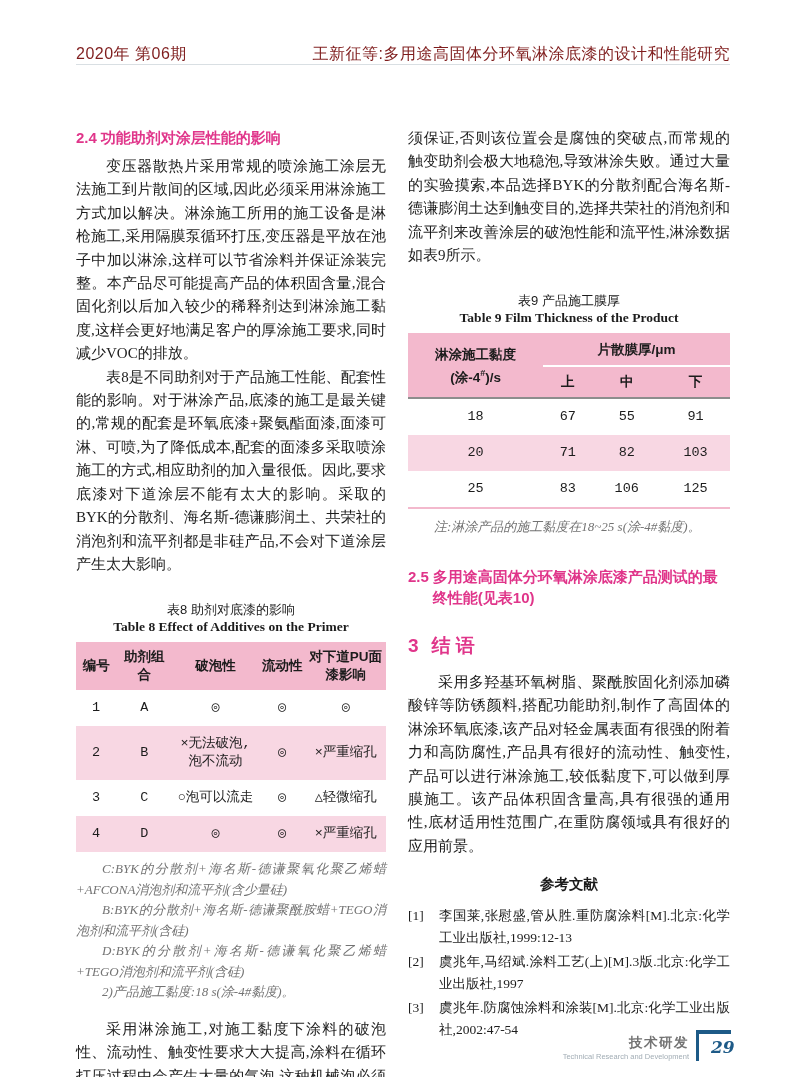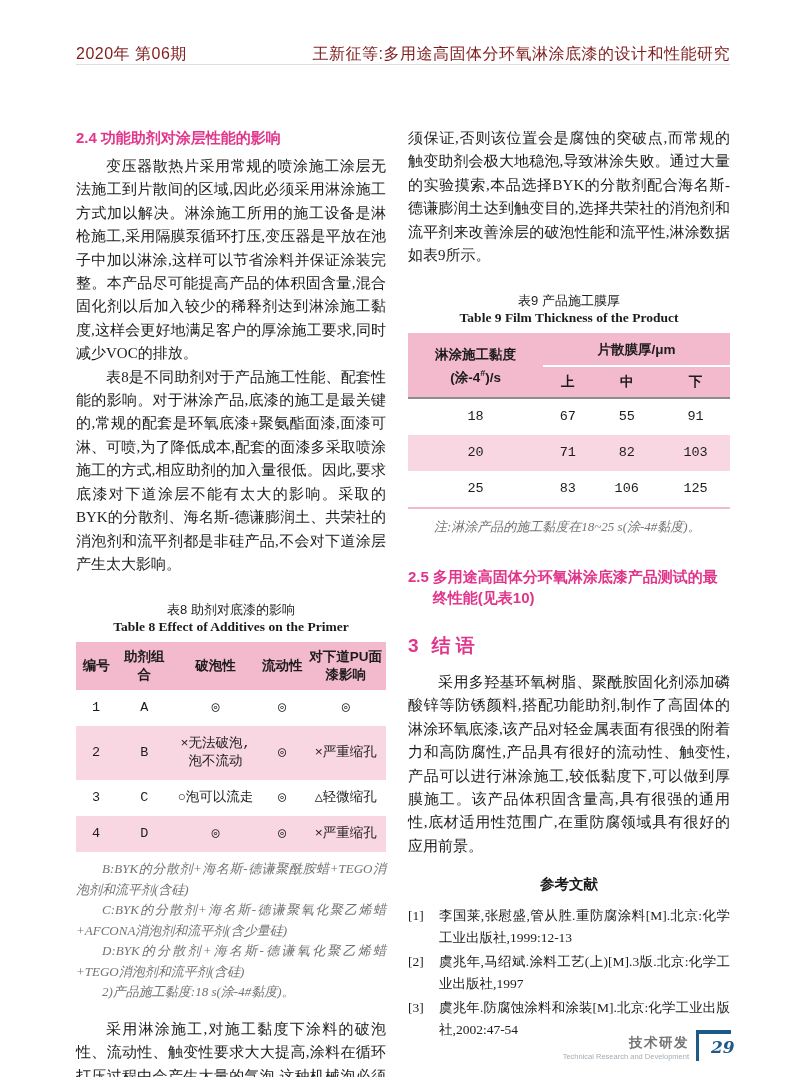--- a/index.html
+++ b/index.html
@@ -148,22 +148,22 @@
             <td>4</td>
             <td>D</td>
             <td>◎</td>
             <td>◎</td>
             <td>×严重缩孔</td>
           </tr>
         </tbody>
       </table>
 
       <div class="notes">
+        <p class="note">C:BYK的分散剂+海名斯-德谦聚氧化聚乙烯蜡+AFCONA消泡剂和流平剂(含少量硅)</p>
         <p class="note">B:BYK的分散剂+海名斯-德谦聚酰胺蜡+TEGO消泡剂和流平剂(含硅)</p>
-        <p class="note">C:BYK的分散剂+海名斯-德谦聚氧化聚乙烯蜡+AFCONA消泡剂和流平剂(含少量硅)</p>
         <p class="note">D:BYK的分散剂+海名斯-德谦氧化聚乙烯蜡+TEGO消泡剂和流平剂(含硅)</p>
         <p class="note">2)产品施工黏度:18 s(涂-4#黏度)。</p>
       </div>
 
       <p class="body indent after-notes">采用淋涂施工,对施工黏度下涂料的破泡性、流动性、触变性要求大大提高,涂料在循环打压过程中会产生大量的气泡,这种机械泡必须迅速消除,否则会造成涂装设备的缺陷;变压器片散边缘部位膜厚必</p>
     </section>
 
     <section class="col col-right">
       <p class="body">须保证,否则该位置会是腐蚀的突破点,而常规的触变助剂会极大地稳泡,导致淋涂失败。通过大量的实验摸索,本品选择BYK的分散剂配合海名斯-德谦膨润土达到触变目的,选择共荣社的消泡剂和流平剂来改善涂层的破泡性能和流平性,淋涂数据如表9所示。</p>
 

